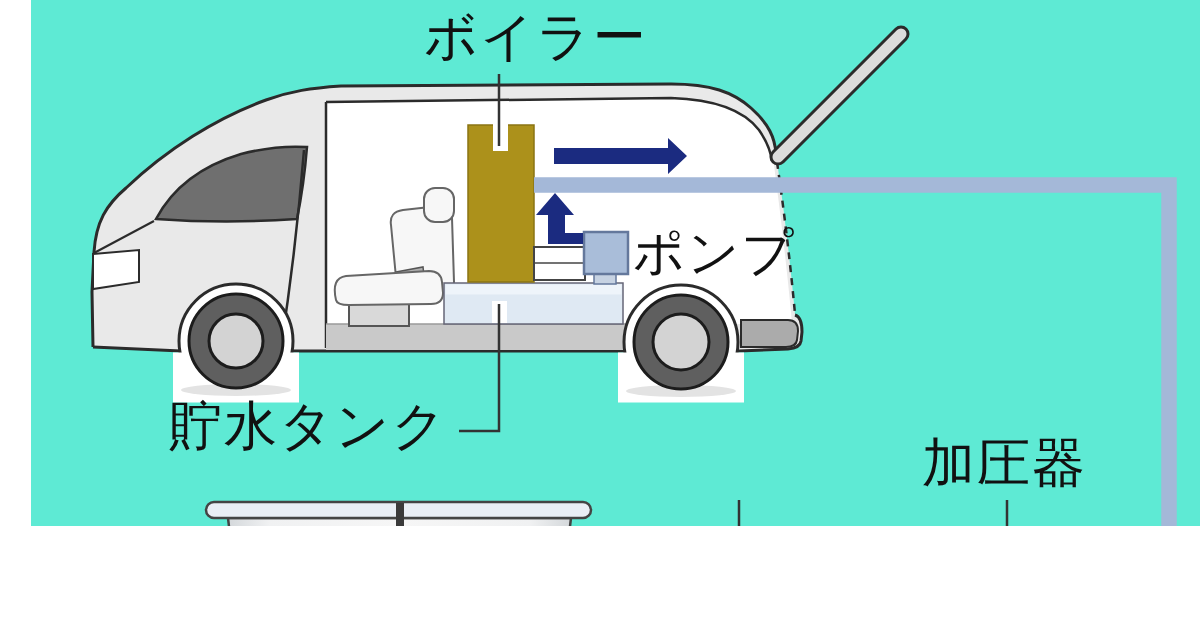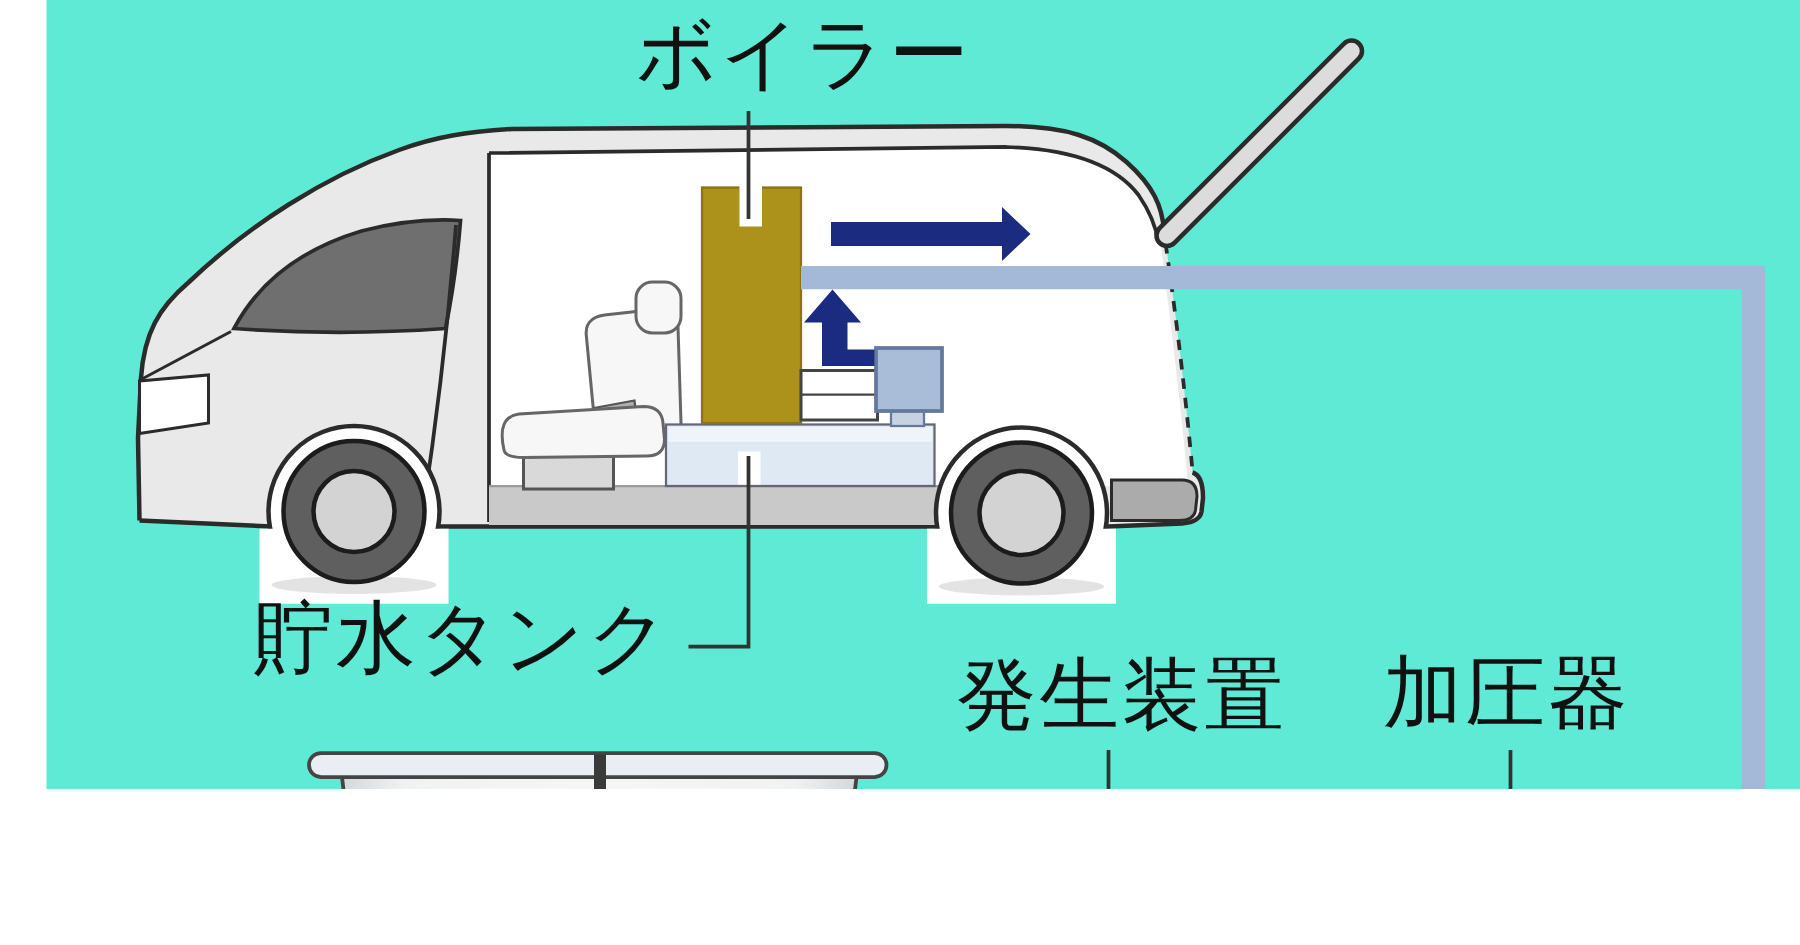--- a/index.html
+++ b/index.html
@@ -136,16 +136,16 @@
   <path d="M468,304 L468,431 L428,431" fill="none" stroke="#333" stroke-width="2.5"></path>
   <path d="M708,500 L708,566" fill="none" stroke="#333" stroke-width="2.5"></path>
   <path d="M976,500 L976,561" fill="none" stroke="#333" stroke-width="2.5"></path>
 
   <polygon fill="#1b2b80" points="523,148 637,148 637,138 656,156 637,174 637,164 523,164"></polygon>
   <polygon fill="#1b2b80" points="524,193 543,215 534,215 534,233 552,233 552,244 517,244 517,215 505,215"></polygon>
   <polygon fill="#1b2b80" points="744,558 767,540 767,551 930,551 930,566 767,566 767,577"></polygon>
 </svg>
 
 <div class="lbl lbl-boiler">ボイラー</div>
+<div class="lbl lbl-pump">ポンプ</div>
 <div class="lbl lbl-tank">貯水タンク</div>
-<div class="lbl lbl-generator">発生装置</div>
 <div class="lbl lbl-pressurizer">加圧器</div>
 </div>
 
 </body></html>

